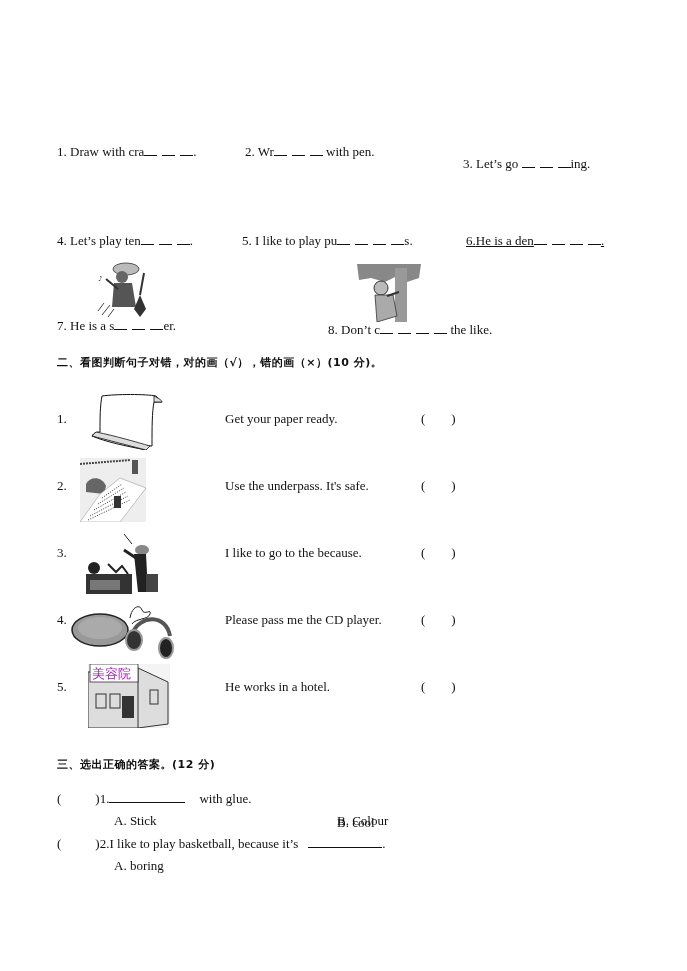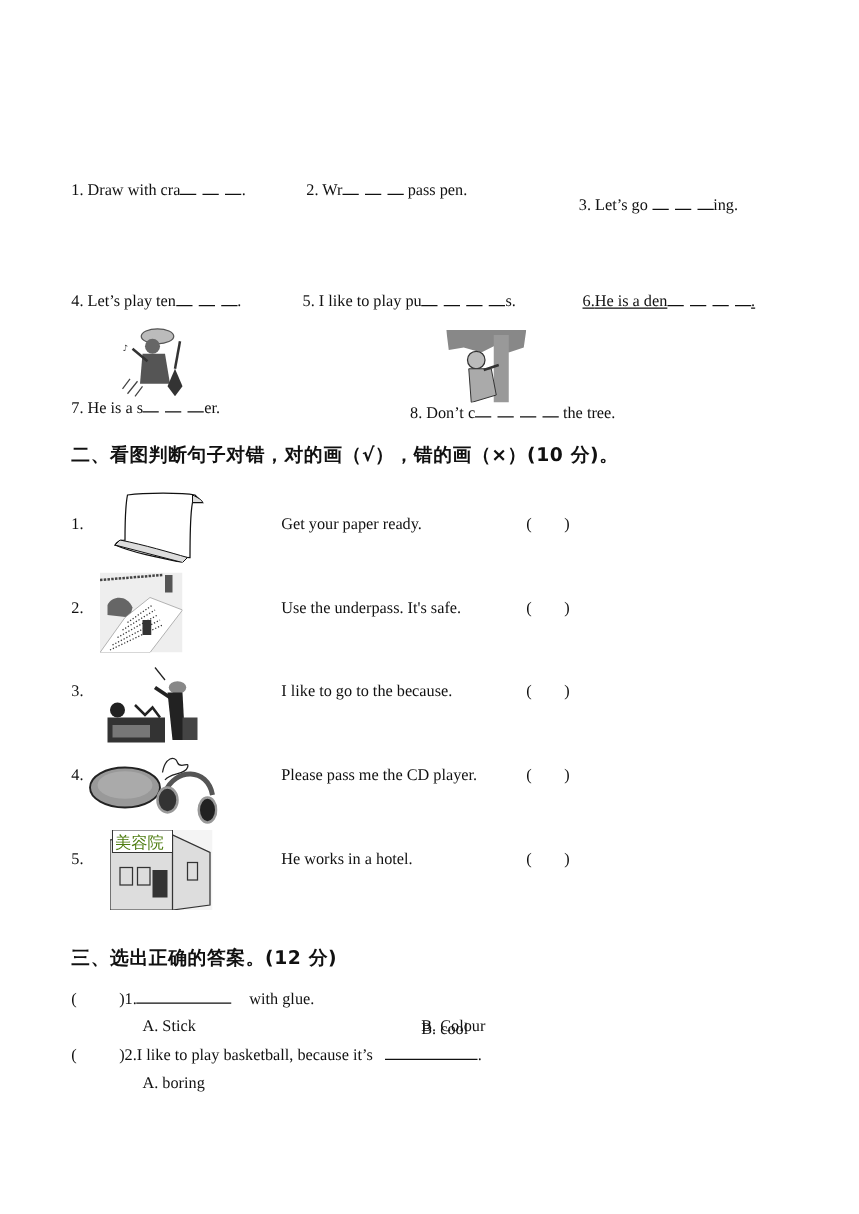--- a/index.html
+++ b/index.html
@@ -4,38 +4,38 @@
 <style>
   html, body { margin:0; padding:0; background:#ffffff; }
   body {
     width:687px; height:971px; position:relative; overflow:hidden;
     font-family:"Liberation Serif", "DejaVu Serif", serif;
     color:#111; font-size:13px;
   }
   .abs { position:absolute; white-space:nowrap; }
   .blank { display:inline-block; border-bottom:1px solid #111; width:13px; height:10px; margin-right:5px; vertical-align:baseline; }
   .blank.last { margin-right:0; }
-  .sec-title { font-family:"DejaVu Sans", sans-serif; font-weight:bold; font-size:15px; letter-spacing:0.5px; }
+  .sec-title { font-family:"DejaVu Sans", sans-serif; font-weight:bold; font-size:11px; letter-spacing:0.5px; }
   .longline { display:inline-block; border-bottom:1px solid #111; vertical-align:baseline; height:10px; }
   .pic { position:absolute; }
   .paren { position:absolute; }
 </style>
 </head>
 <body>
 
 <div>
 
   <div class="abs" style="left:57px;top:144px;">
     <span>1.</span>
     <span>Draw with cra</span><span class="blank"></span><span class="blank"></span><span class="blank last"></span><span>.</span>
   </div>
 
   <div class="abs" style="left:245px;top:144px;">
     <span>2.</span>
-    <span>Wr</span><span class="blank"></span><span class="blank"></span><span class="blank last"></span><span style="white-space:pre"> pass pen.</span>
+    <span>Wr</span><span class="blank"></span><span class="blank"></span><span class="blank last"></span><span style="white-space:pre"> with pen.</span>
   </div>
 
   <div class="abs" style="left:463px;top:156px;">
     <span>3.</span>
     <span style="white-space:pre">Let’s go </span><span class="blank"></span><span class="blank"></span><span class="blank last"></span><span>ing.</span>
   </div>
 
   <div class="abs" style="left:57px;top:233px;">
     <span>4.</span>
     <span>Let’s play ten</span><span class="blank"></span><span class="blank"></span><span class="blank last"></span><span>.</span>
@@ -73,21 +73,21 @@
     </svg>
   </div>
 
   <div class="abs" style="left:57px;top:318px;">
     <span>7.</span>
     <span>He is a s</span><span class="blank"></span><span class="blank"></span><span class="blank last"></span><span>er.</span>
   </div>
 
   <div class="abs" style="left:328px;top:322px;">
     <span>8.</span>
-    <span>Don’t c</span><span class="blank"></span><span class="blank"></span><span class="blank"></span><span class="blank last"></span><span style="white-space:pre"> the tree.</span>
+    <span>Don’t c</span><span class="blank"></span><span class="blank"></span><span class="blank"></span><span class="blank last"></span><span style="white-space:pre"> the like.</span>
   </div>
 </div>
 
 <div class="abs sec-title" style="left:57px;top:355px;">二、看图判断句子对错，对的画（√），错的画（×）(10 分)。</div>
 
 <div>
 
   <div class="abs" style="left:57px;top:411px;">1.</div>
   <div class="pic" style="left:86px;top:392px;width:80px;height:58px;">
     <svg width="80" height="58" viewBox="0 0 80 58">
@@ -157,21 +157,21 @@
     <svg width="82" height="64" viewBox="0 0 82 64">
       <rect x="0" y="0" width="82" height="64" fill="#f4f4f4"></rect>
       <path d="M0 8 L50 4 L80 18 L80 60 L50 64 L0 64 Z" fill="#ddd" stroke="#333" stroke-width="1"></path>
       <path d="M50 4 L50 64" stroke="#333" stroke-width="1"></path>
       <rect x="8" y="30" width="10" height="14" fill="none" stroke="#333" stroke-width="1"></rect>
       <rect x="22" y="30" width="10" height="14" fill="none" stroke="#333" stroke-width="1"></rect>
       <rect x="34" y="32" width="12" height="22" fill="#333"></rect>
       <rect x="62" y="26" width="8" height="14" fill="none" stroke="#333" stroke-width="1"></rect>
       <rect x="2" y="0" width="48" height="18" fill="#fff" stroke="#333" stroke-width="0.8"></rect>
     </svg>
-    <span class="abs" style="left:4px;top:1px;font-family:'DejaVu Sans',sans-serif;font-size:13px;color:#4d7c0f;">美容院</span>
+    <span class="abs" style="left:4px;top:1px;font-family:'DejaVu Sans',sans-serif;font-size:13px;color:#a21caf;">美容院</span>
   </div>
   <div class="abs" style="left:225px;top:679px;">He works in a hotel.</div>
   <div class="abs paren" style="left:421px;top:679px;white-space:pre;">(        )</div>
 </div>
 
 <div class="abs sec-title" style="left:57px;top:757px;">三、选出正确的答案。(12 分)</div>
 
 <div>
   <div class="abs" style="left:57px;top:791px;">
     <span>(</span><span style="display:inline-block;width:34px;"></span><span>)1.</span><span class="longline" style="width:76px;"></span><span style="display:inline-block;width:14px;"></span><span>with glue.</span>

